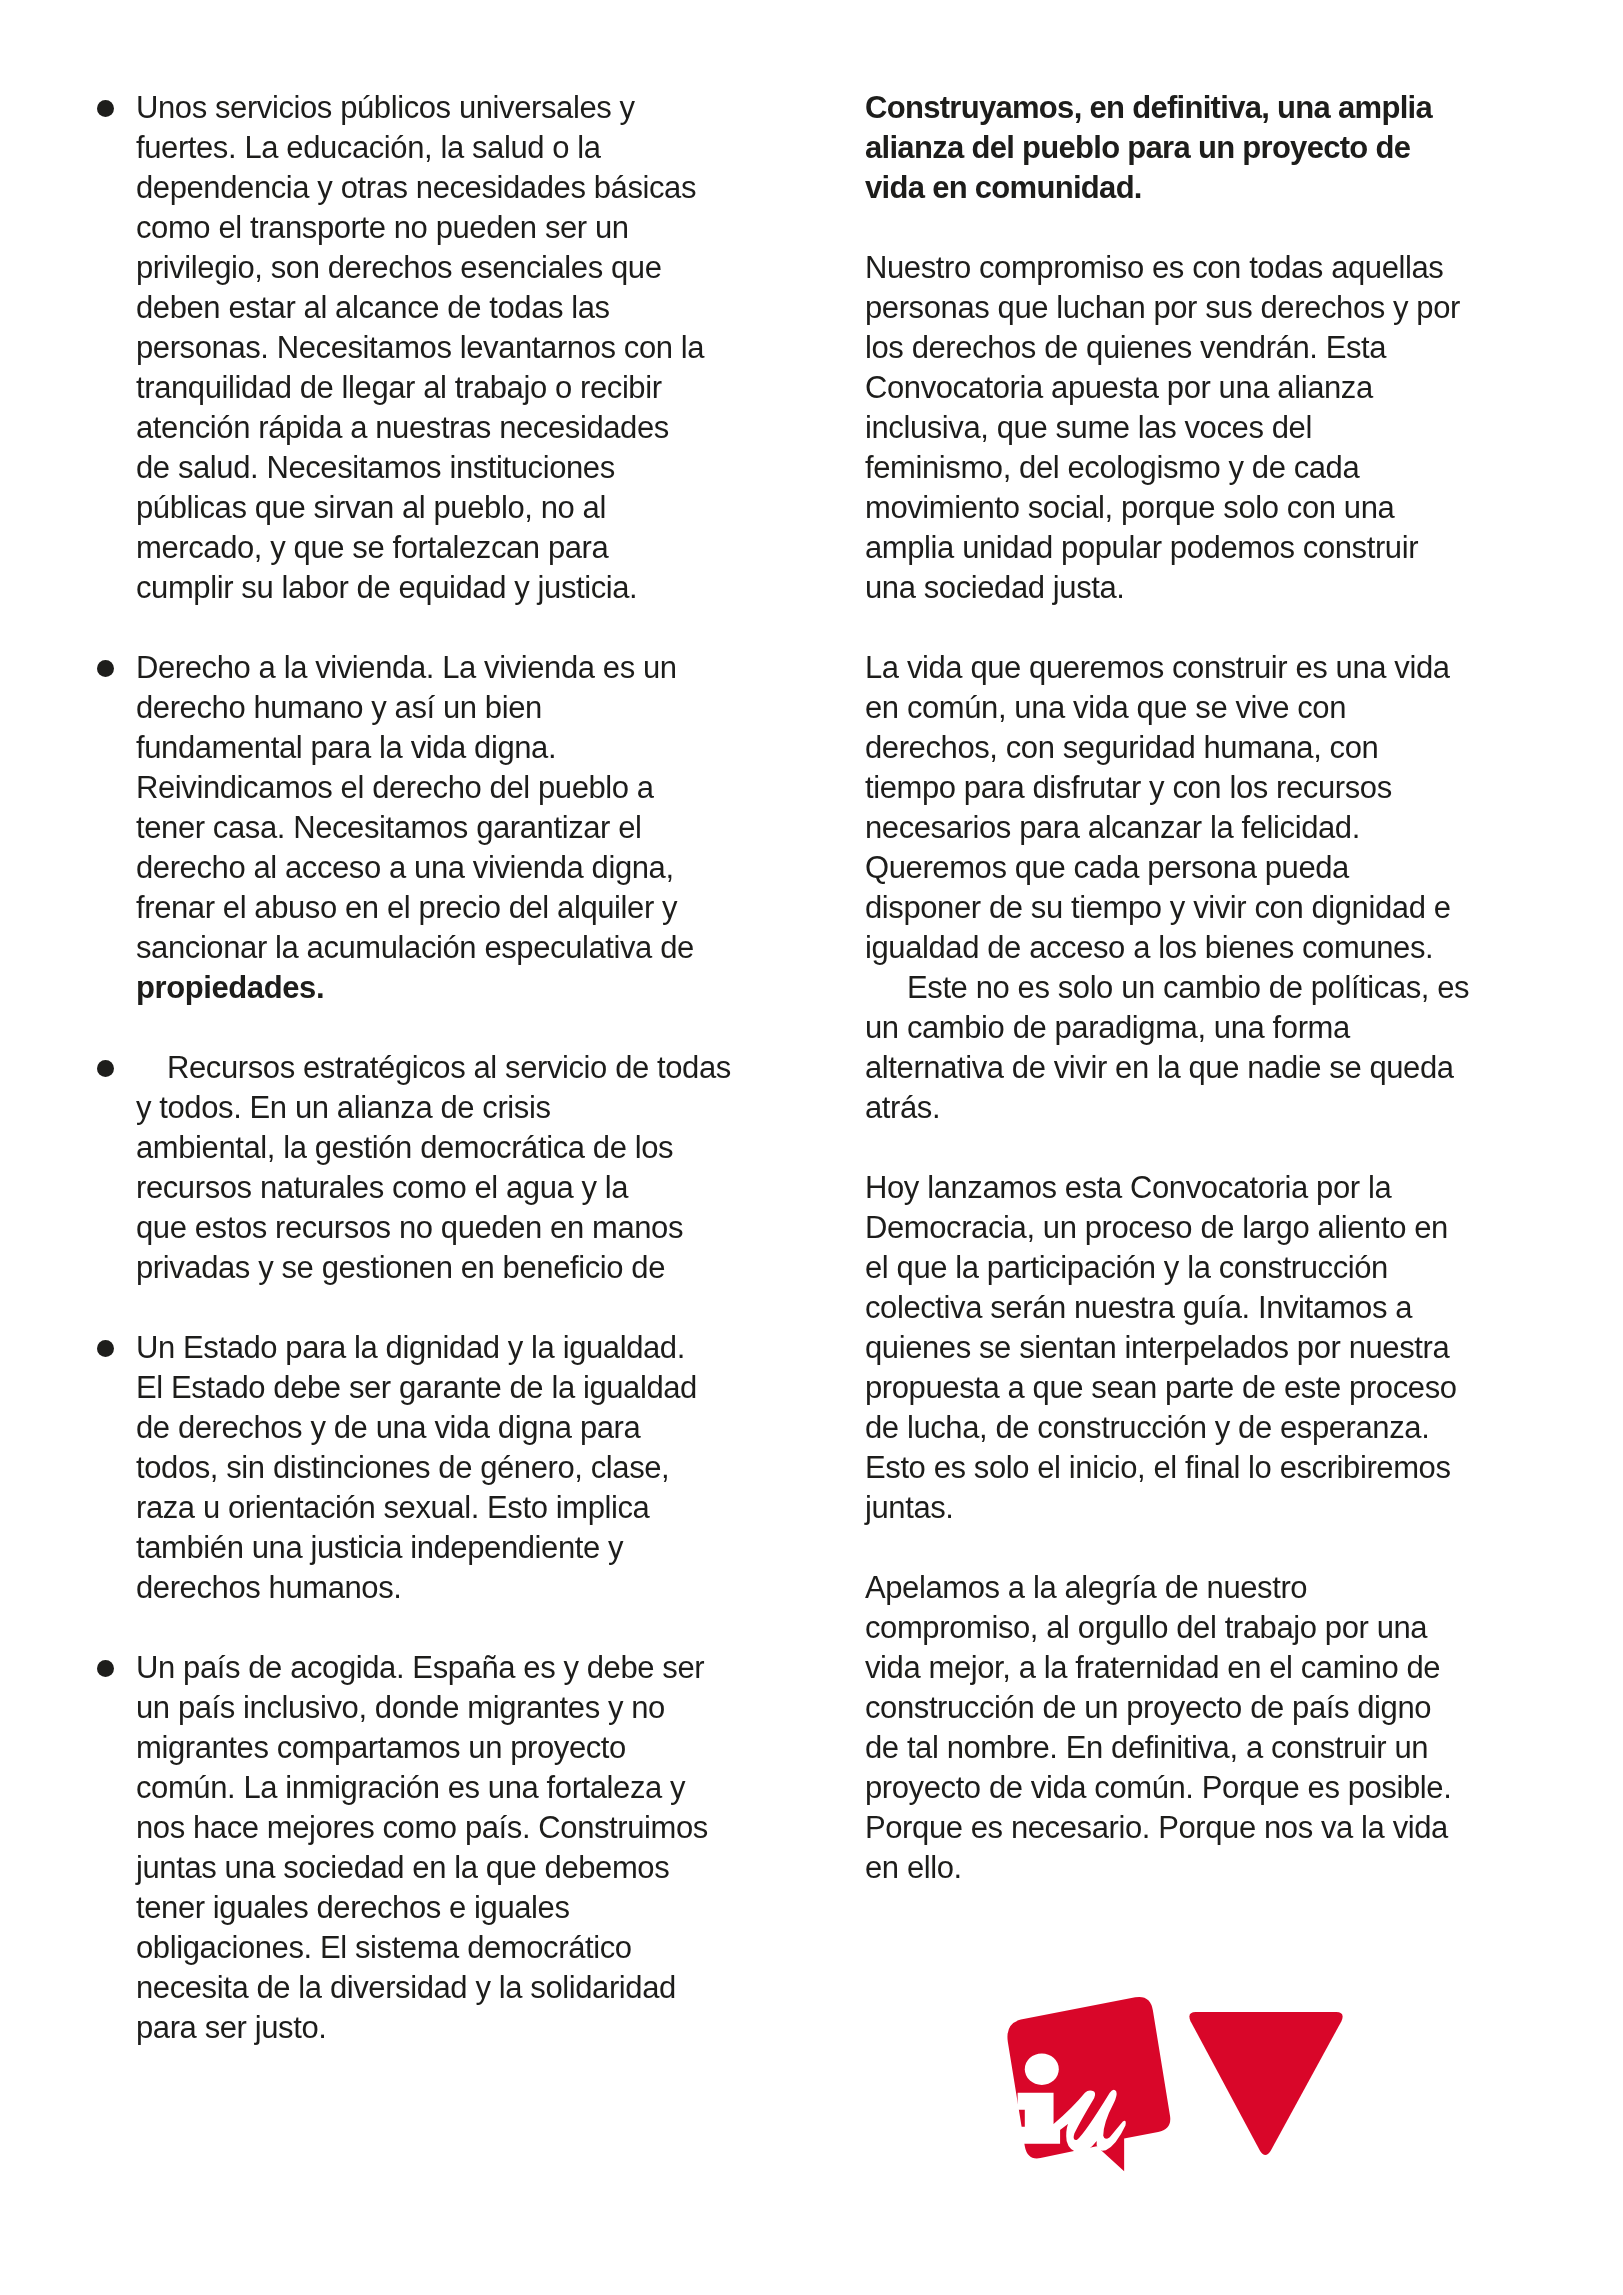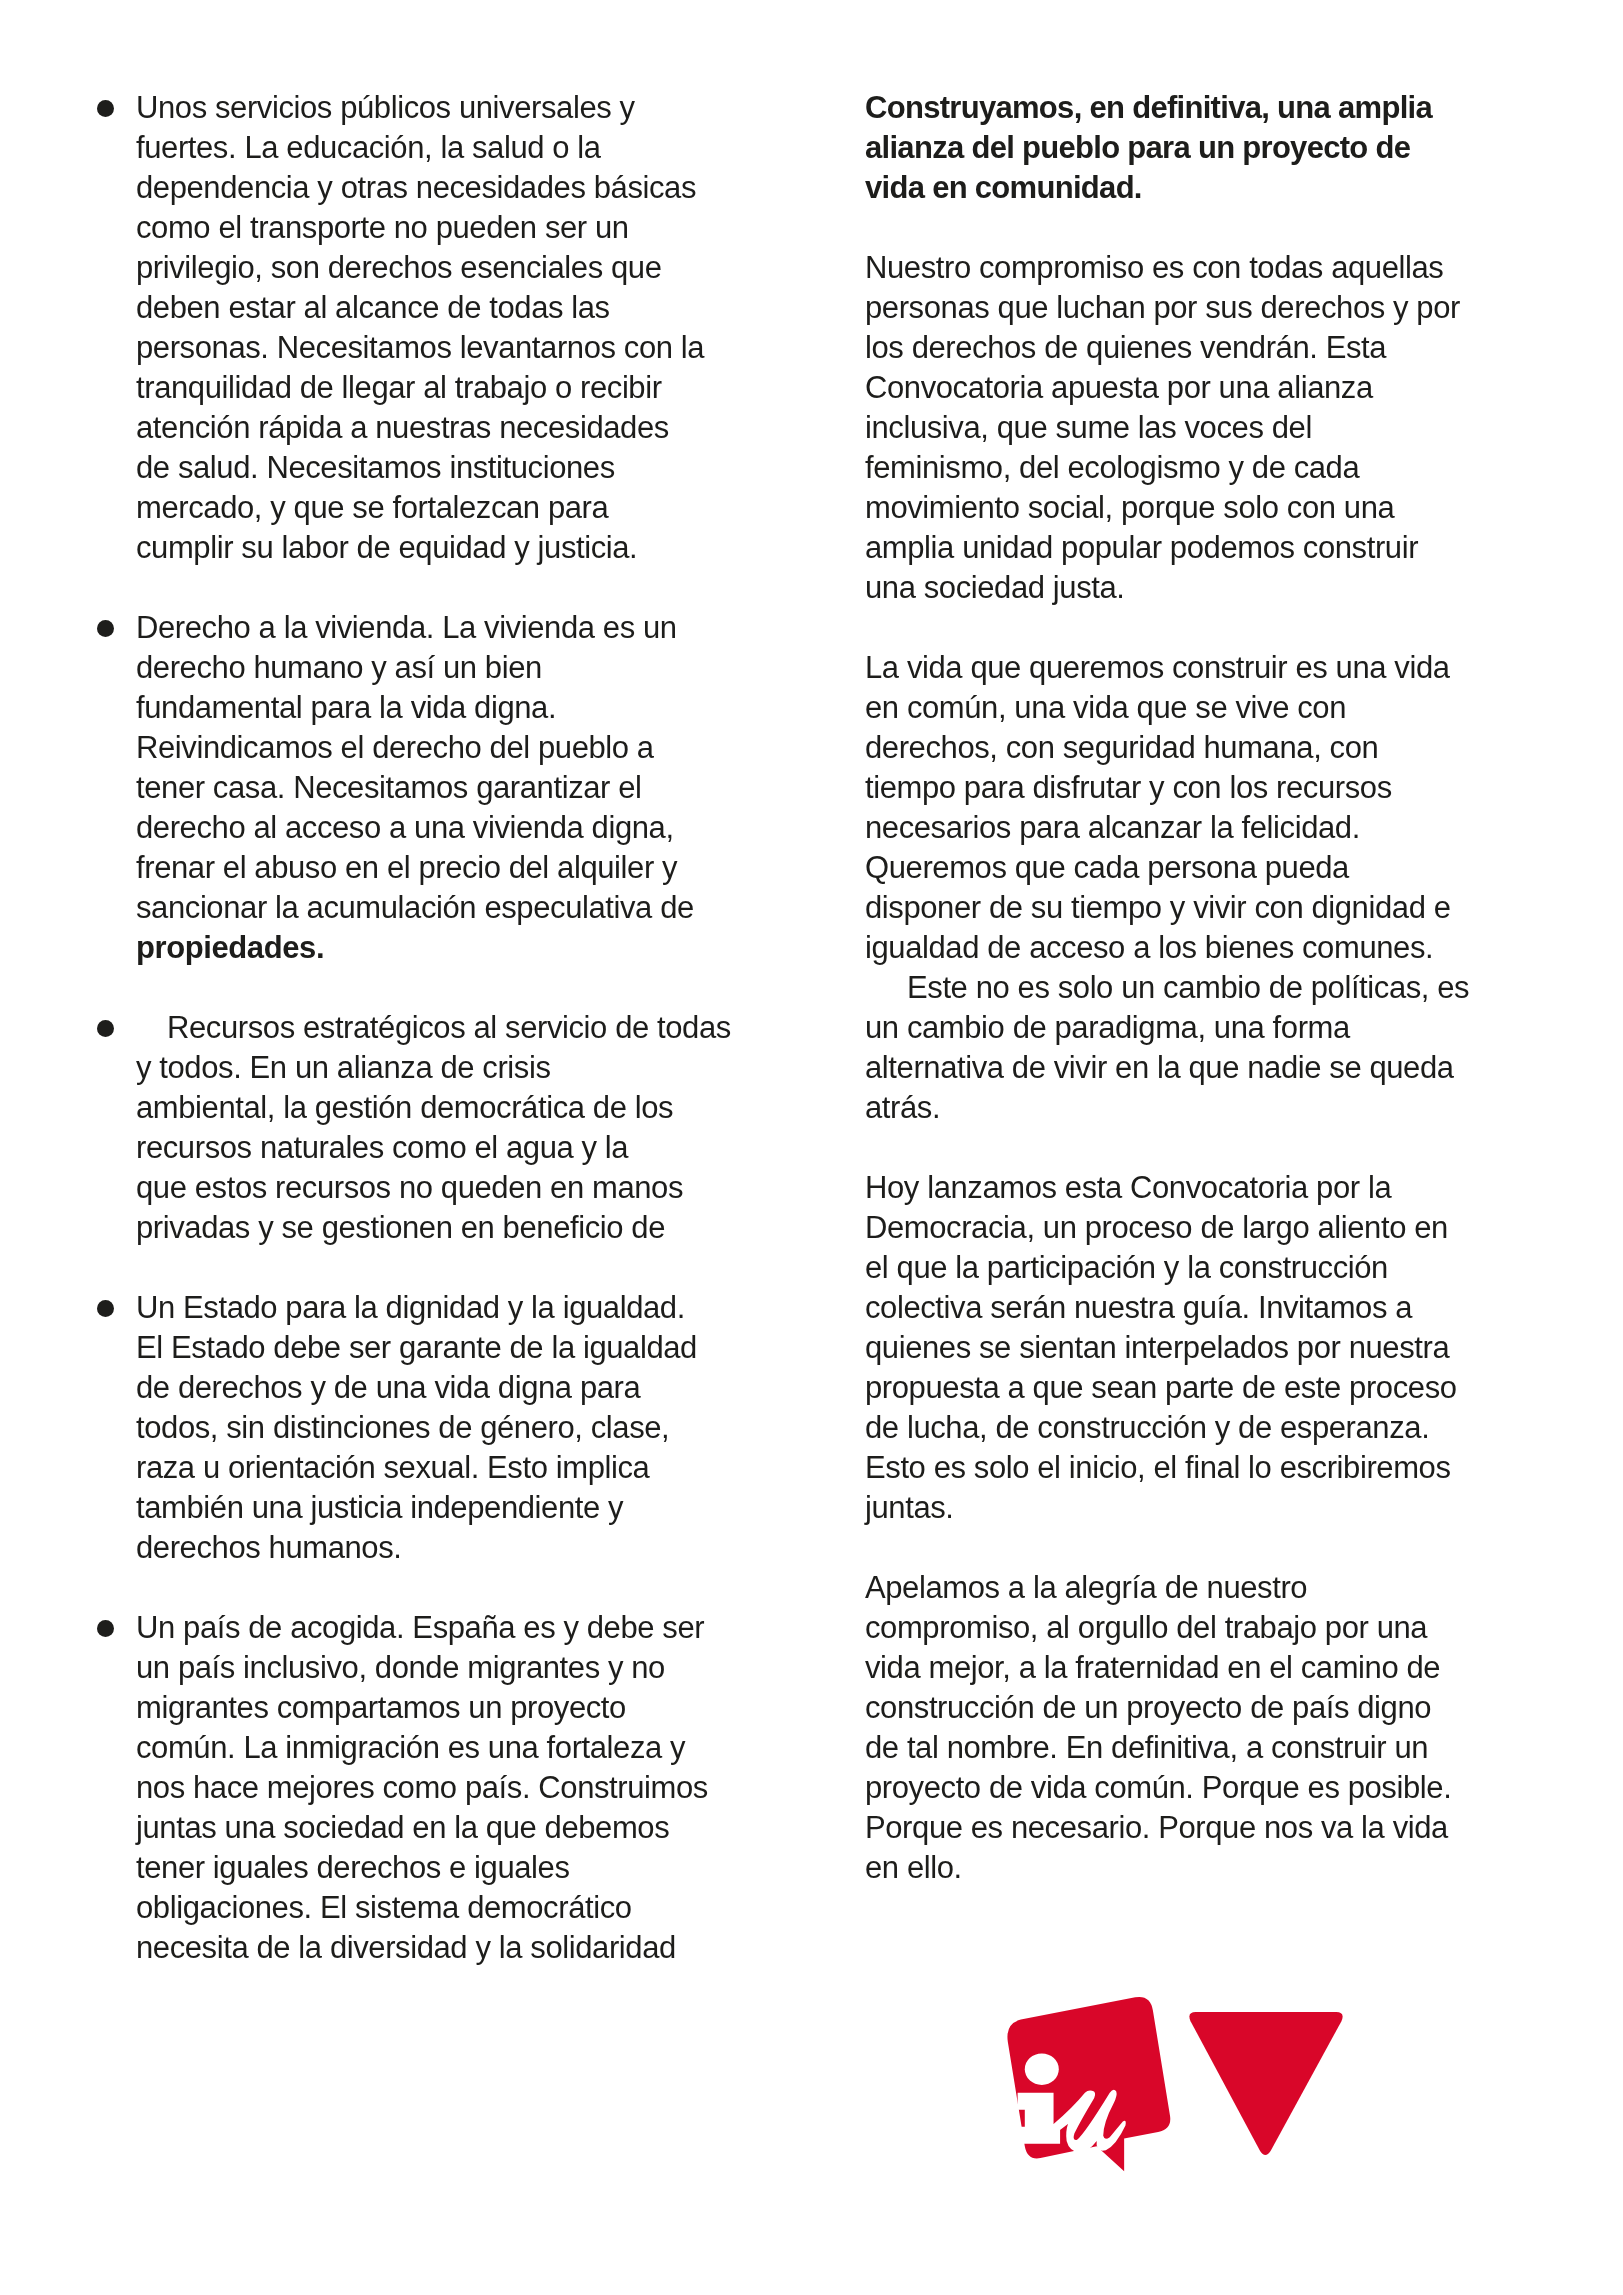--- a/index.html
+++ b/index.html
@@ -27,20 +27,21 @@
     <span class="line" style="display: block;">Unos servicios públicos universales y</span>
         <span class="line" style="display: block;">fuertes. La educación, la salud o la</span>
         <span class="line" style="display: block;">dependencia y otras necesidades básicas</span>
         <span class="line" style="display: block;">como el transporte no pueden ser un</span>
         <span class="line" style="display: block;">privilegio, son derechos esenciales que</span>
         <span class="line" style="display: block;">deben estar al alcance de todas las</span>
         <span class="line" style="display: block;">personas. Necesitamos levantarnos con la</span>
         <span class="line" style="display: block;">tranquilidad de llegar al trabajo o recibir</span>
         <span class="line" style="display: block;">atención rápida a nuestras necesidades</span>
         <span class="line" style="display: block;">de salud. Necesitamos instituciones</span>
+        <span class="line" style="display: block;">públicas que sirvan al pueblo, no al</span>
         <span class="line" style="display: block;">mercado, y que se fortalezcan para</span>
         <span class="line" style="display: block;">cumplir su labor de equidad y justicia.</span>
       </div>
     <div class="para">
       <span class="bullet"></span>
     <span class="line" style="display: block;">Derecho a la vivienda. La vivienda es un</span>
         <span class="line" style="display: block;">derecho humano y así un bien</span>
         <span class="line" style="display: block;">fundamental para la vida digna.</span>
         <span class="line" style="display: block;">Reivindicamos el derecho del pueblo a</span>
         <span class="line" style="display: block;">tener casa. Necesitamos garantizar el</span>
@@ -72,20 +73,21 @@
       <span class="bullet"></span>
     <span class="line" style="display: block;">Un país de acogida. España es y debe ser</span>
         <span class="line" style="display: block;">un país inclusivo, donde migrantes y no</span>
         <span class="line" style="display: block;">migrantes compartamos un proyecto</span>
         <span class="line" style="display: block;">común. La inmigración es una fortaleza y</span>
         <span class="line" style="display: block;">nos hace mejores como país. Construimos</span>
         <span class="line" style="display: block;">juntas una sociedad en la que debemos</span>
         <span class="line" style="display: block;">tener iguales derechos e iguales</span>
         <span class="line" style="display: block;">obligaciones. El sistema democrático</span>
         <span class="line" style="display: block;">necesita de la diversidad y la solidaridad</span>
+        <span class="line" style="display: block;">para ser justo.</span>
       </div>
   </div>
 
   <div class="col col-right">
     <div class="para bold">
         <span class="line" style="display: block;">Construyamos, en definitiva, una amplia</span>
         <span class="line" style="display: block;">alianza del pueblo para un proyecto de</span>
         <span class="line" style="display: block;">vida en comunidad.</span>
       </div>
     <div class="para">

